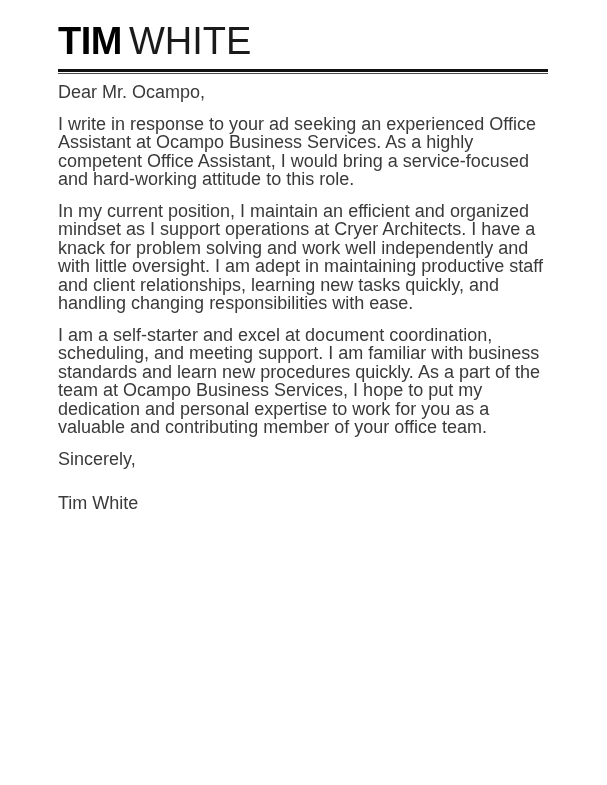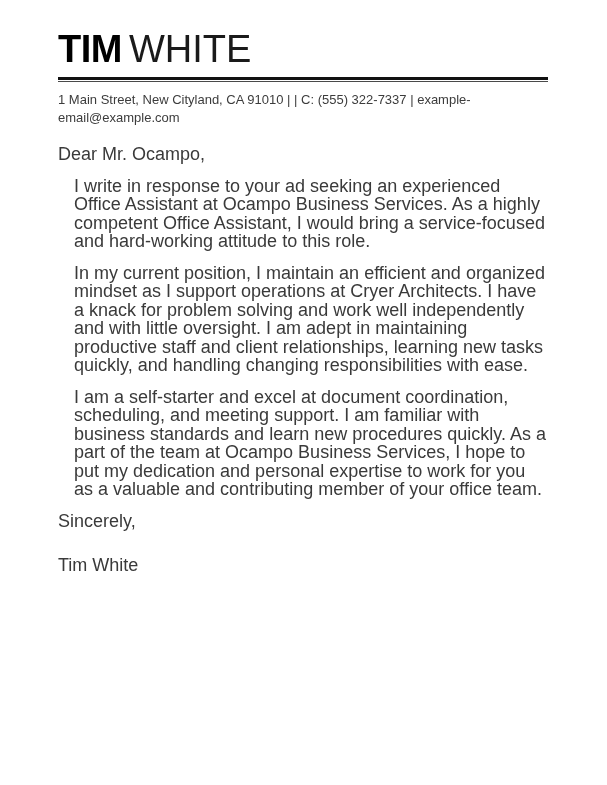--- a/index.html
+++ b/index.html
@@ -13,21 +13,21 @@
     font-family: "Liberation Sans", sans-serif;
     -webkit-font-smoothing: antialiased;
   }
 
   .page {
     position: relative;
     width: 607px;
     height: 640px;
     background: #ffffff;
     box-sizing: border-box;
-    padding: 30px 59px 0 58px;
+    padding: 22px 59px 0 58px;
     overflow: hidden;
   }
 
   
   .letterhead {
     padding-top: 0;
   }
 
   .name-line {
     line-height: 1;
@@ -73,21 +73,21 @@
     font-size: 18px;
     line-height: 18.5px;
     color: #3a3a3a;
   }
 
   .salutation {
     margin: 0 0 13px 0;
   }
 
   .para {
-    margin: 0 0 13px 16px;
+    margin: 0 0 13px 0;
     text-align: left;
   }
 
   .closing {
     margin: 0 0 0 0;
   }
 
   .signature-gap {
     height: 26px;
   }
@@ -102,21 +102,20 @@
 <div class="page">
 
   <div class="letterhead">
 
     <div class="name-line">
       <span class="name-first">TIM</span><span class="name-last">WHITE</span>
     </div>
 
     <div class="rule"></div>
 
-    <div class="contact">1 Main Street, New Cityland, CA 91010 |  | C: (555) 322-7337 | example-email@example.com</div>
 
   </div>
 
   <div class="letter-body">
 
     <p class="salutation">Dear Mr. Ocampo,</p>
 
     <p class="para">I write in response to your ad seeking an experienced Office Assistant at Ocampo Business Services. As a highly competent Office Assistant, I would bring a service-focused and hard-working attitude to this role.</p>
 
     <p class="para">In my current position, I maintain an efficient and organized mindset as I support operations at Cryer Architects. I have a knack for problem solving and work well independently and with little oversight. I am adept in maintaining productive staff and client relationships, learning new tasks quickly, and handling changing responsibilities with ease.</p>

